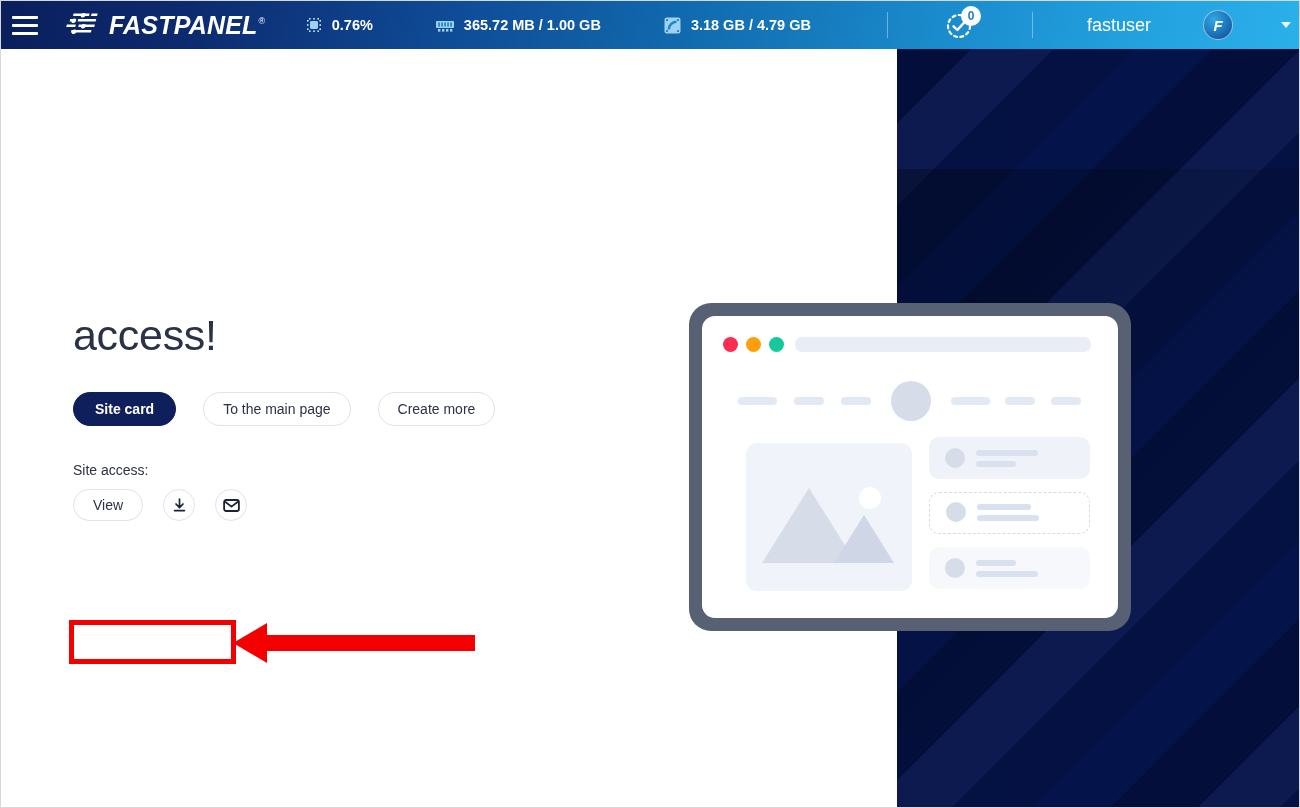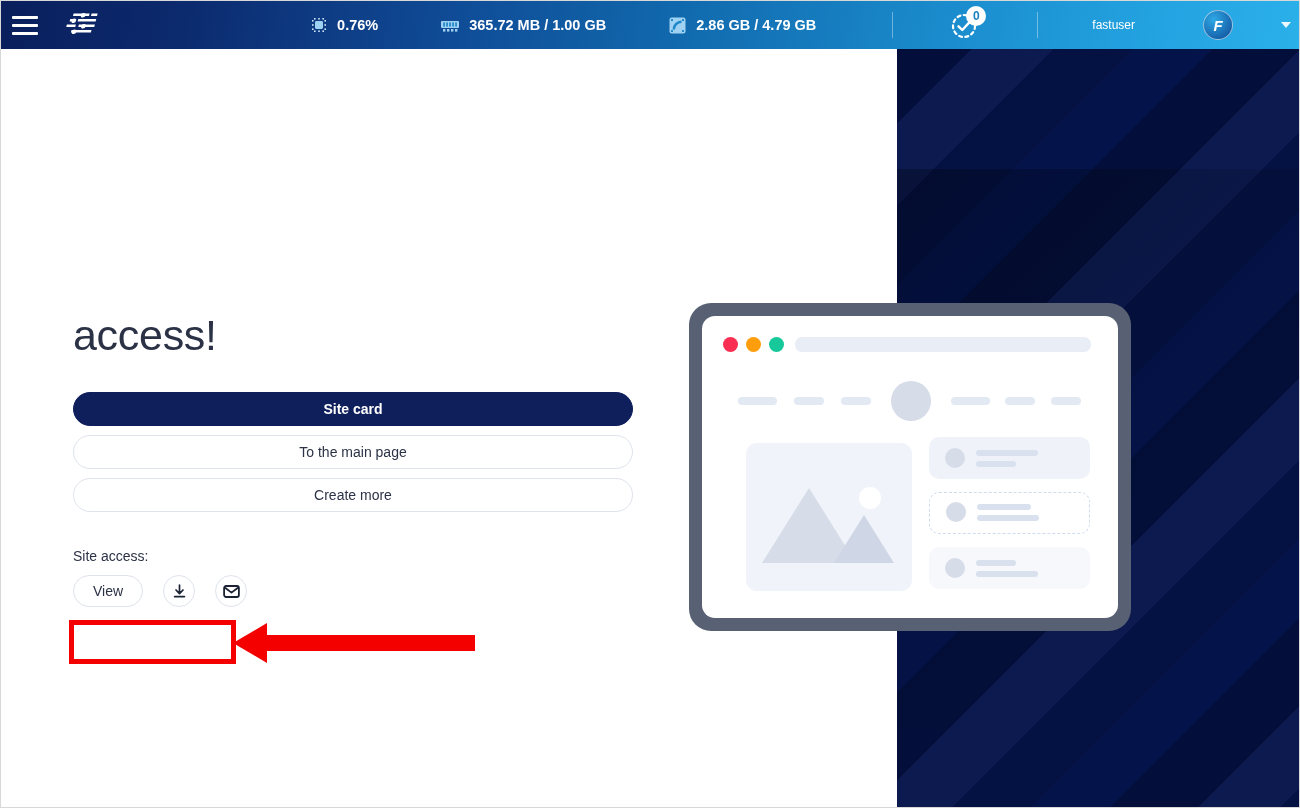--- a/index.html
+++ b/index.html
@@ -76,21 +76,21 @@
   .notif { position: relative; width: 36px; height: 36px; cursor: pointer; }
   .notif-badge {
     position: absolute; top: -1px; right: -3px;
     min-width: 20px; height: 20px; border-radius: 50%;
     background: #ffffff; color: #1a7fc1;
     font-size: 12px; font-weight: bold;
     display: flex; align-items: center; justify-content: center;
     padding: 0 4px;
   }
   .user-name {
-    font-size: 12px; color: #ffffff; margin-right: 28px;
+    font-size: 18px; color: #ffffff; margin-right: 12px;
     white-space: nowrap;
   }
   .avatar {
     width: 30px; height: 30px; border-radius: 50%;
     background: radial-gradient(circle at 35% 30%, #2fa9e6 0%, #1765ad 70%, #0d4e94 100%);
     border: 1px solid rgba(255,255,255,0.55);
     display: flex; align-items: center; justify-content: center;
     font-size: 15px; font-weight: bold; font-style: italic;
     color: #ffffff; cursor: pointer;
   }
@@ -143,21 +143,21 @@
   .content { position: absolute; left: 72px; top: 260px; width: 560px; }
   .title {
     font-size: 43px; line-height: 1.21; font-weight: normal;
     color: #2b3246; letter-spacing: -0.3px;
   }
   .subtitle {
     margin-top: 18px; font-size: 20px; color: #2b3246;
     font-weight: normal;
   }
 
-  .btn-row { display: flex; gap: 9px; margin-top: 31px; flex-direction: column; }
+  .btn-row { display: flex; gap: 27px; margin-top: 31px; }
   .btn {
     height: 34px; padding: 8px 19px; border-radius: 17px;
     display: flex; align-items: center; justify-content: center;
     font-size: 14px; cursor: pointer; white-space: nowrap;
     border: 1px solid #dfe3ec; background: #ffffff; color: #2b3246;
   }
   .btn.primary {
     background: #0f1f5c; border-color: #0f1f5c; color: #ffffff;
     font-weight: bold; padding: 0 21px;
   }
@@ -253,20 +253,21 @@
           <rect x="6" y="7" width="5" height="2.6" transform="skewX(-14)"></rect>
           <rect x="4" y="12.5" width="9" height="2.6" transform="skewX(-14)"></rect>
           <rect x="16" y="12.5" width="16" height="2.6" transform="skewX(-14)"></rect>
           <rect x="10" y="18" width="20" height="2.6" transform="skewX(-14)"></rect>
           <circle cx="18" cy="3.2" r="2.3" transform="skewX(-14)"></circle>
           <circle cx="10" cy="8.7" r="2.3" transform="skewX(-14)"></circle>
           <circle cx="21" cy="14.2" r="2.3" transform="skewX(-14)"></circle>
           <circle cx="13" cy="19.7" r="2.3" transform="skewX(-14)"></circle>
         </g>
       </svg>
+      <div class="logo-text"><span>FASTPANEL</span><span class="logo-reg">®</span></div>
     </div>
 
     <div class="header-right">
 
       <div class="stat">
         <svg width="18" height="18" viewBox="0 0 18 18">
           <g fill="#cfe6f8">
             <rect x="5" y="5" width="8" height="8" rx="1.4" fill="#9fd2f2"></rect>
             <rect x="2" y="4" width="1.6" height="1.6"></rect>
             <rect x="2" y="8.2" width="1.6" height="1.6"></rect>
@@ -309,21 +310,21 @@
         <svg width="19" height="19" viewBox="0 0 19 19">
           <rect x="1.5" y="1.5" width="16" height="16" rx="2.2" fill="#9fd2f2"></rect>
           <path d="M4.5 13.5 A9 9 0 0 1 13.5 4.5 L13.5 7 A6.5 6.5 0 0 0 7 13.5 Z" fill="#1c86c8"></path>
           <g fill="#1c86c8">
             <rect x="3" y="3" width="2" height="2" rx="0.5"></rect>
             <rect x="14" y="3" width="2" height="2" rx="0.5"></rect>
             <rect x="3" y="14" width="2" height="2" rx="0.5"></rect>
             <rect x="14" y="14" width="2" height="2" rx="0.5"></rect>
           </g>
         </svg>
-        <span>2.86 GB / 4.79 GB</span>
+        <span>3.18 GB / 4.79 GB</span>
       </div>
 
       <div class="hdr-divider"></div>
 
       <div class="notif">
         <svg width="36" height="36" viewBox="0 0 36 36">
           <circle cx="17" cy="19" r="11" fill="none" stroke="#ffffff" stroke-width="2.2" stroke-dasharray="3 3.4" stroke-linecap="round"></circle>
           <path d="M11.5 19.3 L15.3 23 L23 14.6" fill="none" stroke="#ffffff" stroke-width="2.4" stroke-linecap="round" stroke-linejoin="round"></path>
         </svg>
         <div class="notif-badge">0</div>

